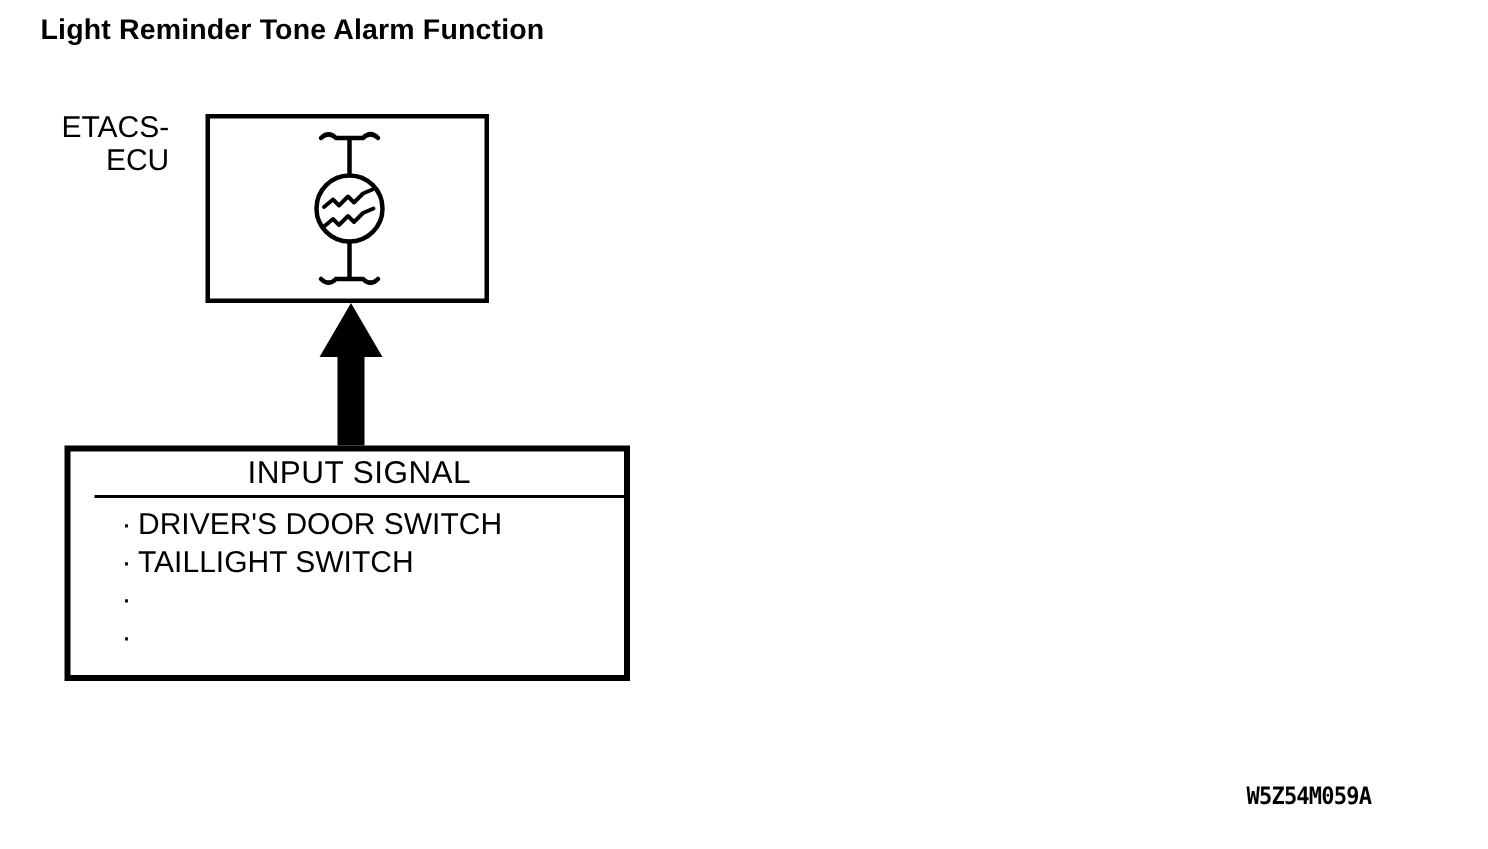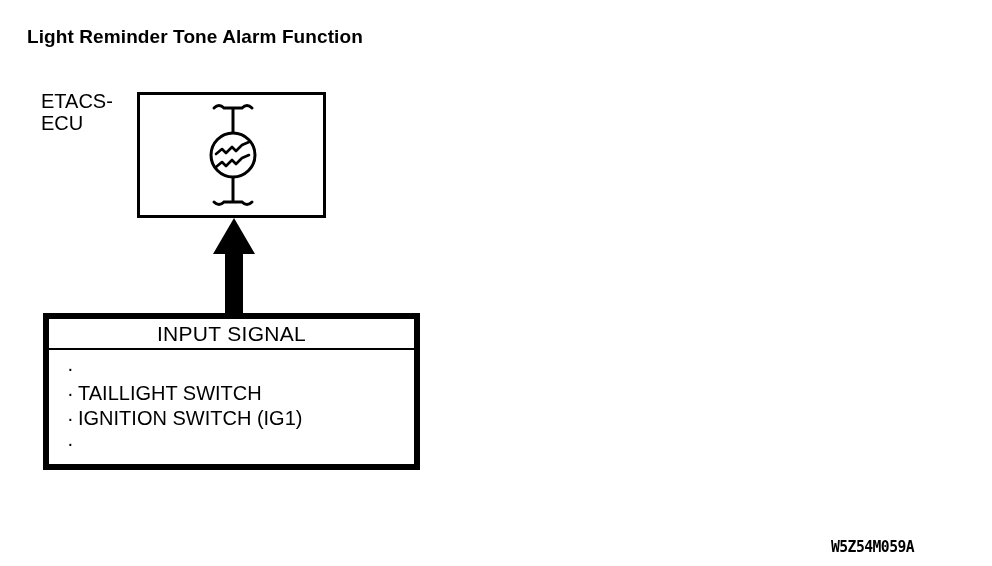--- a/index.html
+++ b/index.html
@@ -11,21 +11,21 @@
     width: 992px;
     height: 566px;
     position: relative;
     overflow: hidden;
     font-family: "Liberation Sans", sans-serif;
     color: #000000;
   }
   #page {
     position: absolute;
     left: 0;
-    top: 16px;
+    top: 0;
     width: 992px;
     height: 490px;
   }
 
   
   .page-title {
     position: absolute;
     left: 27px;
     top: 10px;
     font-size: 19px;
@@ -37,21 +37,21 @@
 
   
   .ecu-label {
     position: absolute;
     left: 41px;
     top: 74px;
     font-size: 20px;
     line-height: 22px;
     white-space: nowrap;
   }
-  .ecu-label .ln { display: block; }
+  .ecu-label .ln { display: block; text-align: right; }
 
   
   .ecu-box {
     position: absolute;
     left: 137px;
     top: 76px;
     width: 189px;
     height: 126px;
     border: 3px solid #000;
     box-sizing: border-box;
@@ -76,23 +76,24 @@
     height: 100px;
   }
 
   
   .input-box {
     position: absolute;
     left: 43px;
     top: 297px;
     width: 377px;
     height: 157px;
-    border: 6px solid #000000;
+    border: 4px solid #000000;
     box-sizing: border-box;
     background: #fff;
+    padding-left: 16px;
   }
   .input-header {
     height: 31px;
     border-bottom: 2px solid #000;
     display: flex;
     align-items: center;
     justify-content: center;
     box-sizing: border-box;
   }
   .input-header-text {
@@ -174,28 +175,28 @@
     </svg>
   </div>
 
   <div class="input-box">
     <div class="input-header">
       <span class="input-header-text">INPUT SIGNAL</span>
     </div>
     <ul class="input-list">
       <li>
         <span class="bullet">·</span>
+        <span>DRIVER'S DOOR SWITCH</span>
       </li>
       <li>
         <span class="bullet">·</span>
         <span>TAILLIGHT SWITCH</span>
       </li>
       <li>
         <span class="bullet">·</span>
-        <span>IGNITION SWITCH (IG1)</span>
       </li>
       <li>
         <span class="bullet">·</span>
       </li>
     </ul>
   </div>
 
   <div class="ref-code">W5Z54M059A</div>
 
 </div>

